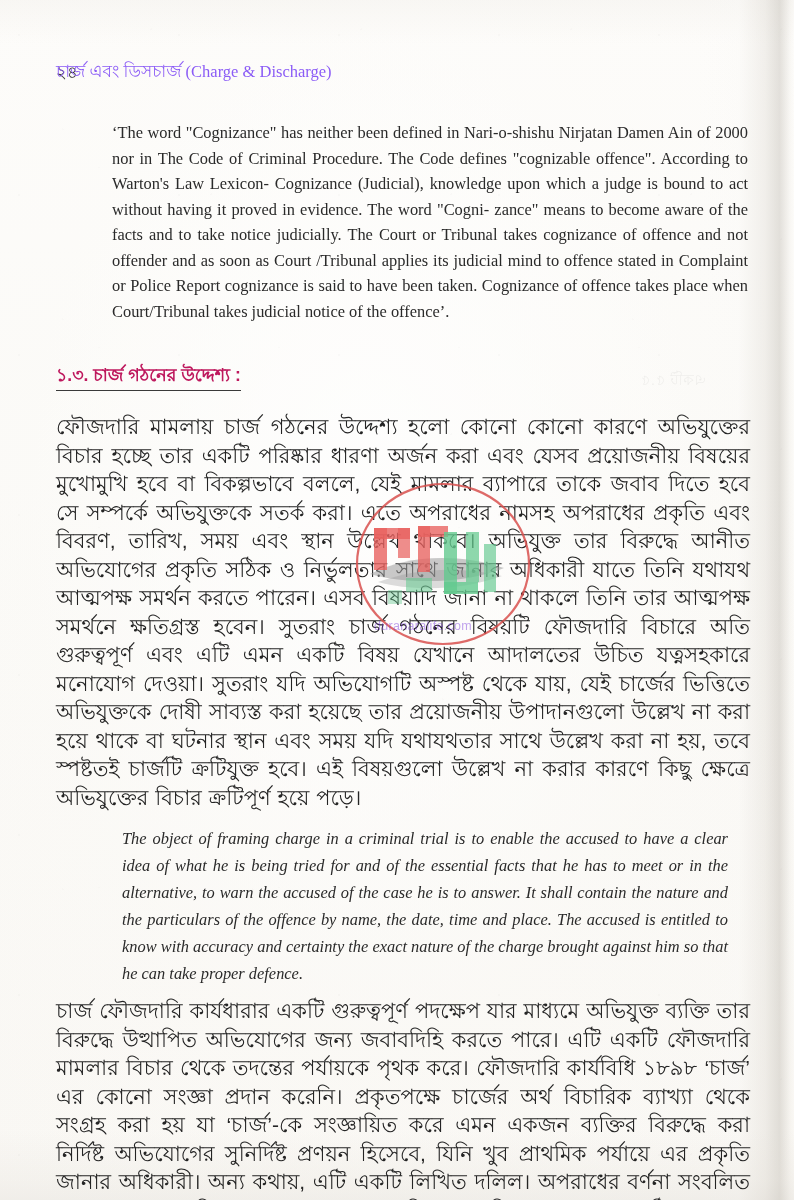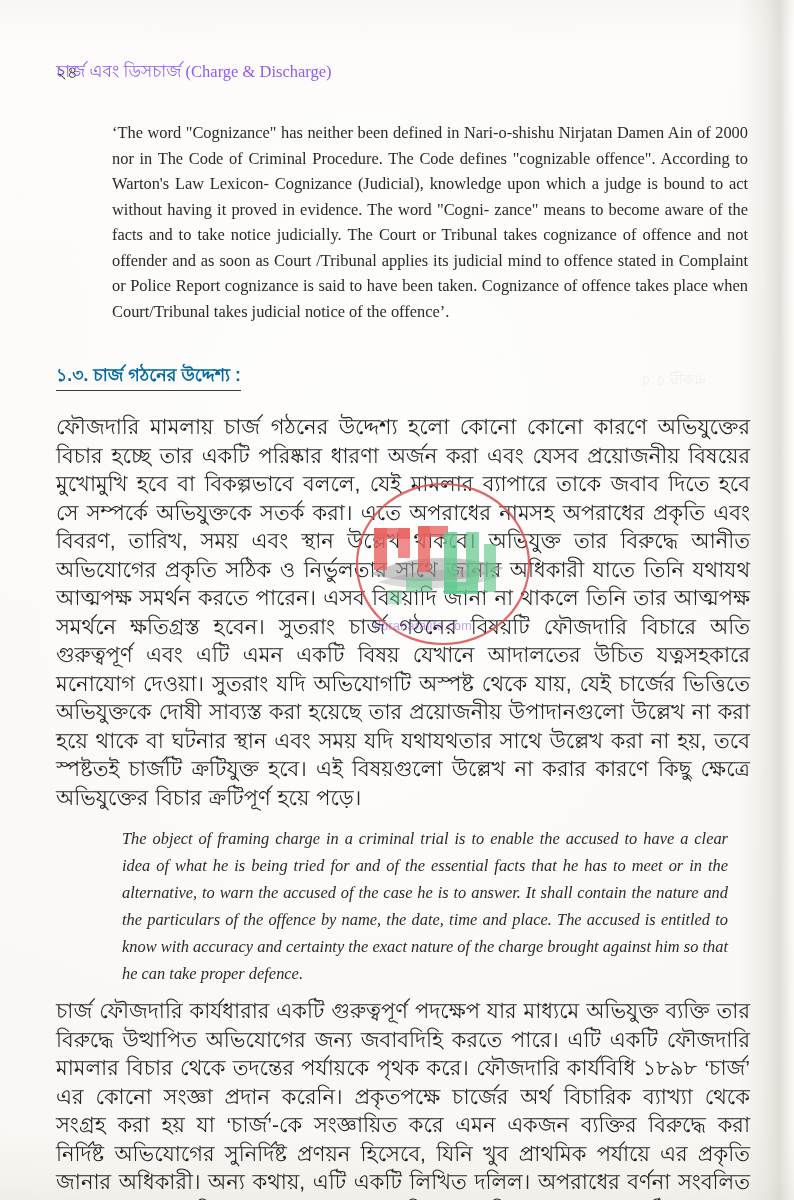--- a/index.html
+++ b/index.html
@@ -139,21 +139,21 @@
     line-height: 27px;
     font-style: italic;
   }
   .quote-block p { text-indent: 0; }
 
   .section-head {
     margin: 20px 12px 12px 0;
     font-family: "Liberation Sans", "DejaVu Sans", sans-serif;
     font-size: 17.5px;
     font-weight: bold;
-    color: #0369a1;
+    color: #be185d;
     display: inline-block;
     border-bottom: 1.6px solid #3a3a3a;
     padding-bottom: 2px;
     line-height: 26px;
   }
   .section-head-wrap { margin: 18px 0 10px 0; }
 
   .para-bn {
     font-family: "Liberation Sans", "DejaVu Sans", sans-serif;
     font-size: 21px;

